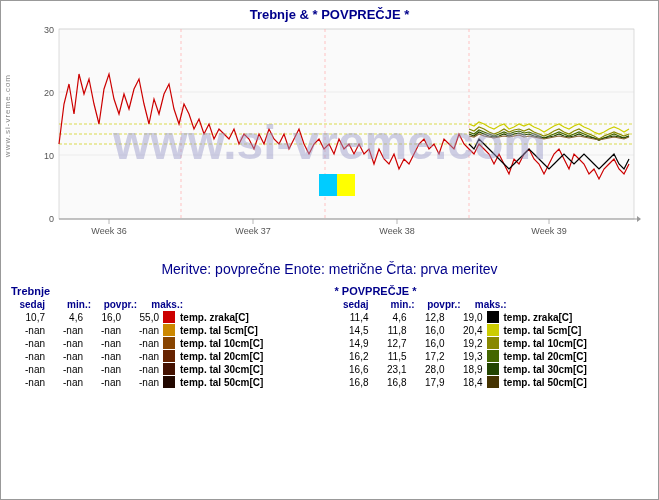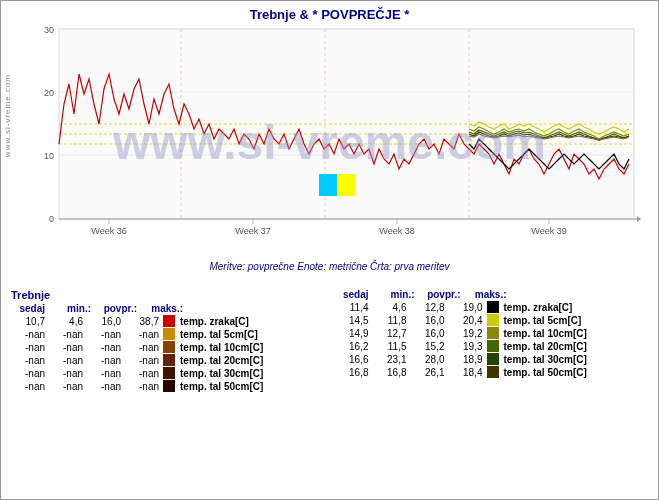--- a/index.html
+++ b/index.html
@@ -39,35 +39,33 @@
       transform: translate(-50%, -50%);
       font-size: 48px;
       font-weight: bold;
       color: rgba(150,150,200,0.45);
       white-space: nowrap;
       pointer-events: none;
       z-index: 10;
     }
     #subtitle {
       text-align: center;
-      font-size: 10px;
+      font-size: 14px;
       color: #00008B;
       padding: 2px 0 4px 0;
-      font-style: italic;
     }
     #data-section {
       display: flex;
       flex-direction: row;
       padding: 4px 10px;
       gap: 10px;
       flex: 1;
     }
     .data-block {
       flex: 1;
-      margin-top: 9px;
     }
     .data-block-title {
       font-size: 11px;
       font-weight: bold;
       color: #00008B;
       margin-bottom: 2px;
     }
     .data-header-row {
       display: flex;
       gap: 8px;
@@ -177,21 +175,21 @@
         <span class="col-val">min.:</span>
         <span class="col-val">povpr.:</span>
         <span class="col-val">maks.:</span>
         <span class="col-label">&nbsp;</span>
       </div>
       <div id="trebnje-rows">
           <div class="data-row">
     <span class="col-val">10,7</span>
     <span class="col-val">4,6</span>
     <span class="col-val">16,0</span>
-    <span class="col-val">38,7</span>
+    <span class="col-val">55,0</span>
     <span class="swatch" style="background:#cc0000;"></span>
     <span class="col-label">temp. zraka[C]</span>
   </div>
           <div class="data-row">
     <span class="col-val">-nan</span>
     <span class="col-val">-nan</span>
     <span class="col-val">-nan</span>
     <span class="col-val">-nan</span>
     <span class="swatch" style="background:#cc8800;"></span>
     <span class="col-label">temp. tal  5cm[C]</span>
@@ -225,20 +223,21 @@
     <span class="col-val">-nan</span>
     <span class="col-val">-nan</span>
     <span class="col-val">-nan</span>
     <span class="swatch" style="background:#220800;"></span>
     <span class="col-label">temp. tal 50cm[C]</span>
   </div>
         </div>
     </div>
 
     <div class="data-block">
+      <div class="data-block-title">* POVPREČJE *</div>
       <div class="data-header-row">
         <span class="col-val">sedaj</span>
         <span class="col-val">min.:</span>
         <span class="col-val">povpr.:</span>
         <span class="col-val">maks.:</span>
         <span class="col-label">&nbsp;</span>
       </div>
       <div id="povprecje-rows">
           <div class="data-row">
     <span class="col-val">11,4</span>
@@ -260,37 +259,37 @@
     <span class="col-val">14,9</span>
     <span class="col-val">12,7</span>
     <span class="col-val">16,0</span>
     <span class="col-val">19,2</span>
     <span class="swatch" style="background:#888800;"></span>
     <span class="col-label">temp. tal 10cm[C]</span>
   </div>
           <div class="data-row">
     <span class="col-val">16,2</span>
     <span class="col-val">11,5</span>
-    <span class="col-val">15,2</span>
+    <span class="col-val">17,2</span>
     <span class="col-val">19,3</span>
     <span class="swatch" style="background:#446600;"></span>
     <span class="col-label">temp. tal 20cm[C]</span>
   </div>
           <div class="data-row">
     <span class="col-val">16,6</span>
     <span class="col-val">23,1</span>
     <span class="col-val">28,0</span>
     <span class="col-val">18,9</span>
     <span class="swatch" style="background:#224400;"></span>
     <span class="col-label">temp. tal 30cm[C]</span>
   </div>
           <div class="data-row">
     <span class="col-val">16,8</span>
     <span class="col-val">16,8</span>
-    <span class="col-val">26,1</span>
+    <span class="col-val">17,9</span>
     <span class="col-val">18,4</span>
     <span class="swatch" style="background:#443300;"></span>
     <span class="col-label">temp. tal 50cm[C]</span>
   </div>
         </div>
     </div>
   </div>
 </div>
 
 </body></html>

